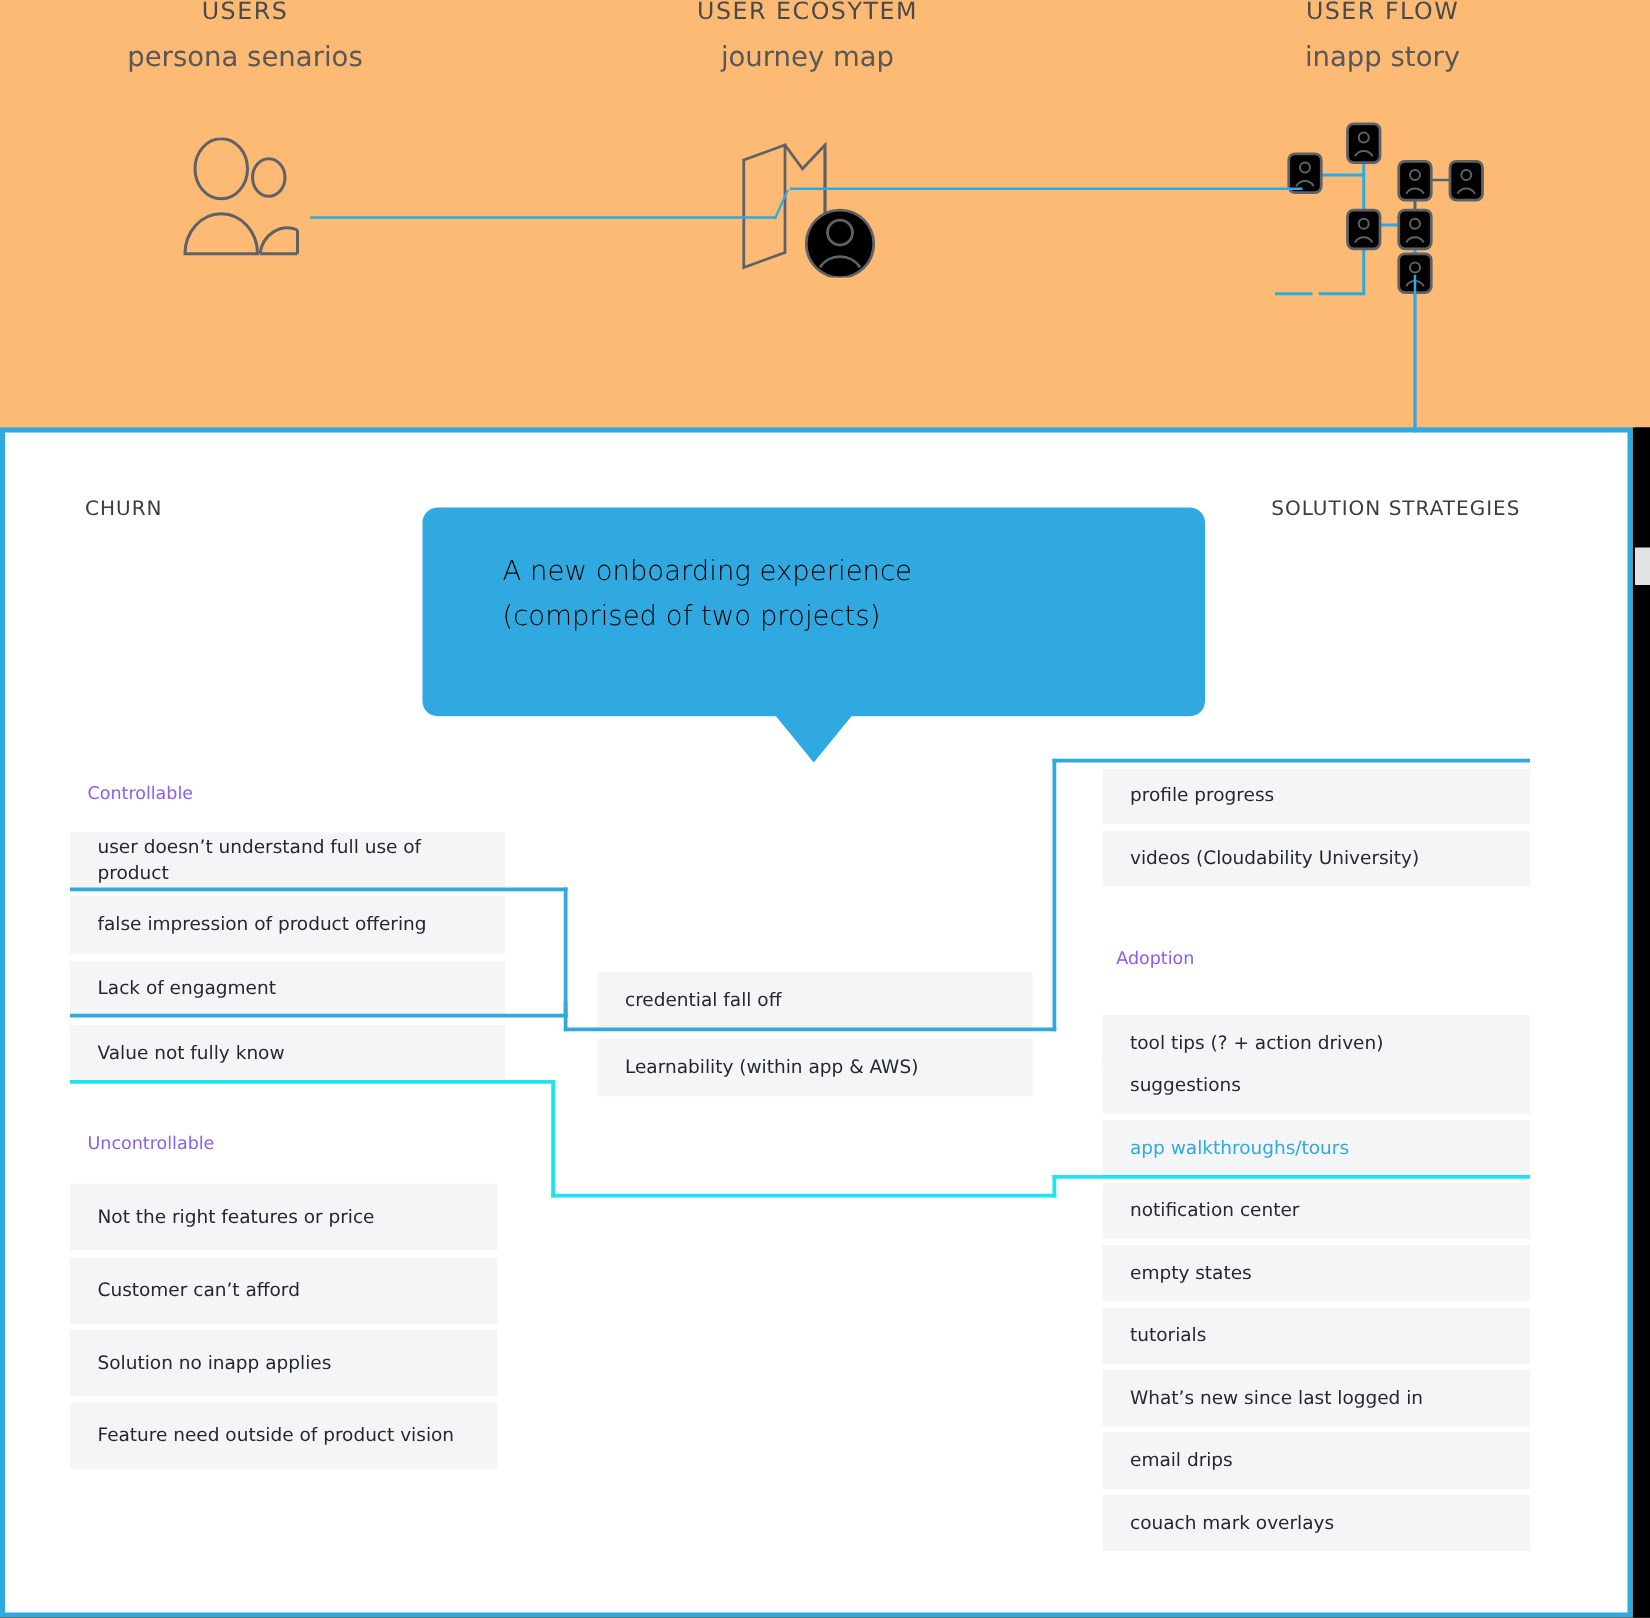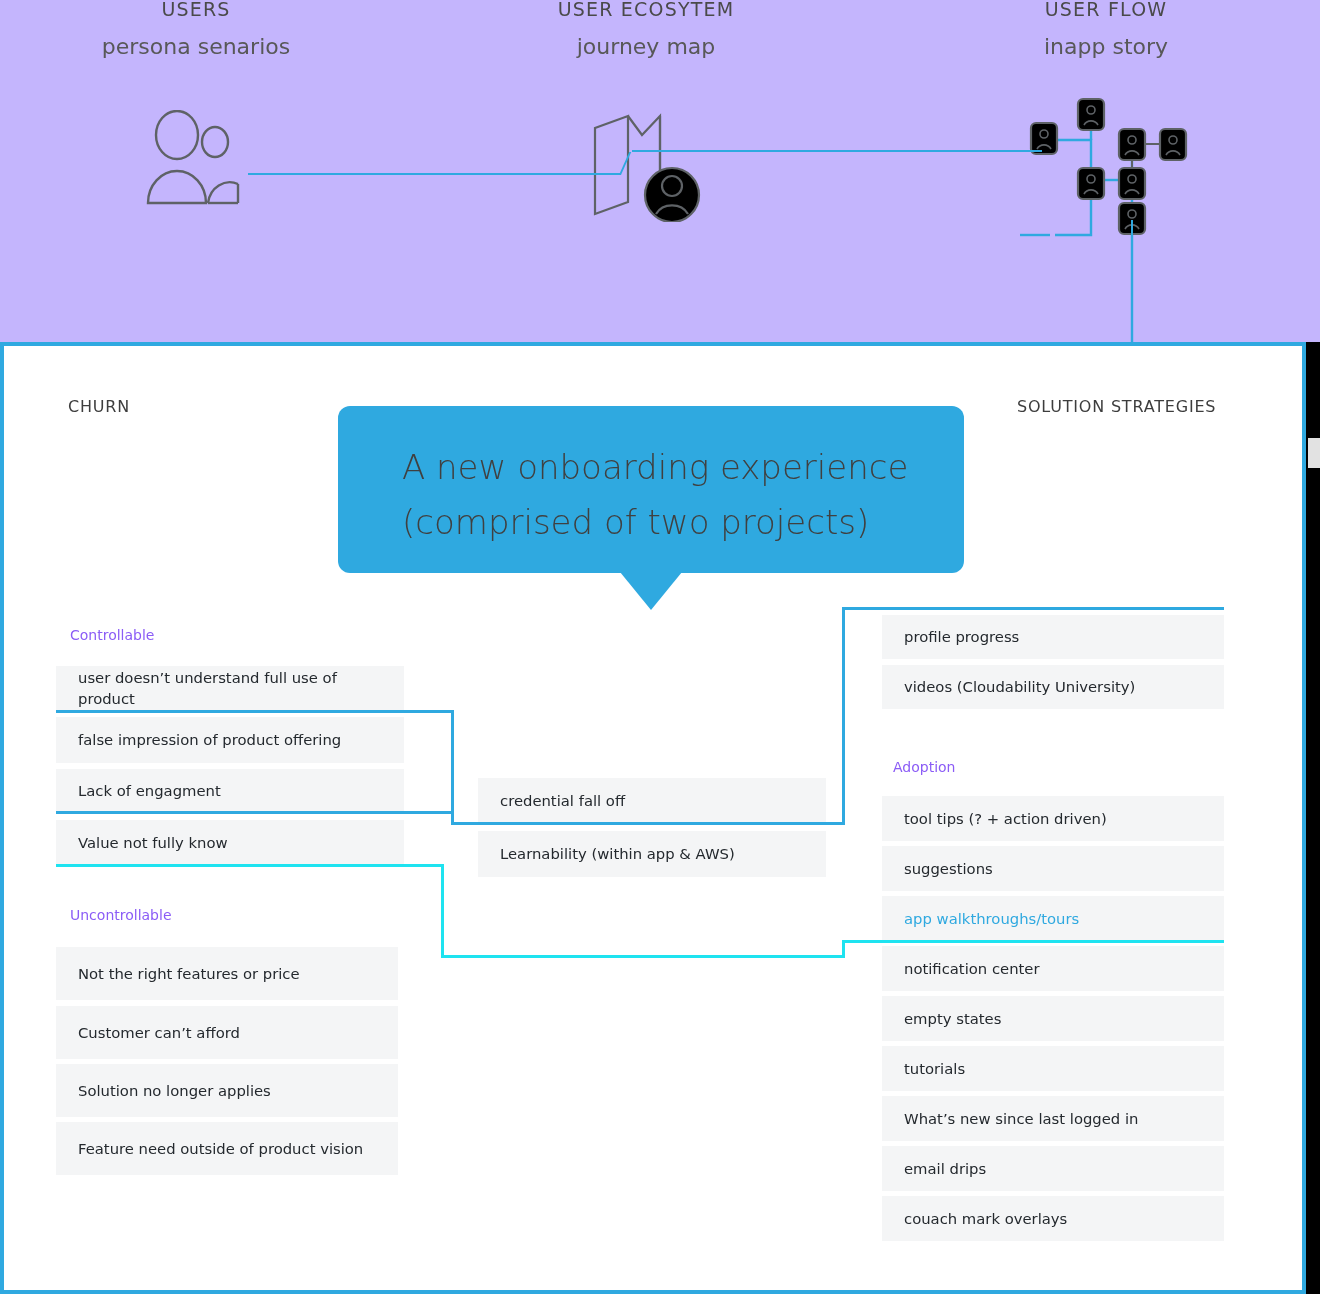--- a/index.html
+++ b/index.html
@@ -5,21 +5,21 @@
   * { box-sizing: border-box; margin: 0; padding: 0; }
   html, body {
     width: 1320px; height: 1294px;
     background: #000;
     font-family: "Liberation Sans", sans-serif;
     overflow: hidden;
   }
   #stage { position: relative; width: 1320px; height: 1294px; background: #000; }
 
   
-  .top-band { position: absolute; left: 0; top: 0; width: 1320px; height: 342px; background: #c4b5fd; }
+  .top-band { position: absolute; left: 0; top: 0; width: 1320px; height: 342px; background: #fdba74; }
 
   .col-head { position: absolute; text-align: center; }
   .col-head .kicker {
     font-size: 19px; letter-spacing: 1.2px; color: #4a4a4a;
     font-family: "DejaVu Sans", sans-serif; font-weight: 400;
     white-space: nowrap;
   }
   .col-head .sub {
     margin-top: 14px; font-size: 22px; color: #585858;
     font-family: "DejaVu Sans", sans-serif; white-space: nowrap;
@@ -65,21 +65,21 @@
   .wire-cyan { position: absolute; background: #1ee3f0; }
 
   
   .callout {
     position: absolute; left: 338px; top: 406px;
     width: 626px; height: 167px;
     background: #2fa9e0; border-radius: 12px;
     padding: 34px 44px 0 64px;
   }
   .callout .line {
-    color: #404040; font-size: 34px; line-height: 1.62;
+    color: #000000; font-size: 22px; line-height: 1.62;
     font-family: "DejaVu Sans", sans-serif; font-weight: 300;
     white-space: nowrap;
   }
   .callout-tail {
     position: absolute; left: 620px; top: 572px;
     width: 0; height: 0;
     border-left: 31px solid transparent;
     border-right: 31px solid transparent;
     border-top: 38px solid #2fa9e0;
   }
@@ -179,34 +179,34 @@
 
     <div class="card" style="left:52px; top:371px; width:348px; height:46px;">false impression of product offering</div>
     <div class="card" style="left:52px; top:320px; width:348px; height:44px;">user doesn’t understand full use of product</div>
     <div class="card" style="left:52px; top:423px; width:348px; height:44px;">Lack of engagment</div>
     <div class="card" style="left:52px; top:474px; width:348px; height:46px;">Value not fully know</div>
 
     <div class="grp-label" style="left:66px; top:561px;">Uncontrollable</div>
 
     <div class="card" style="left:52px; top:601px; width:342px; height:53px;">Not the right features or price</div>
     <div class="card" style="left:52px; top:660px; width:342px; height:53px;">Customer can’t afford</div>
-    <div class="card" style="left:52px; top:718px; width:342px; height:53px;">Solution no longer applies</div>
+    <div class="card" style="left:52px; top:718px; width:342px; height:53px;">Solution no inapp applies</div>
     <div class="card" style="left:52px; top:776px; width:342px; height:53px;">Feature need outside of product vision</div>
 
     <div class="card" style="left:474px; top:432px; width:348px; height:46px;">credential fall off</div>
     <div class="card" style="left:474px; top:485px; width:348px; height:46px;">Learnability (within app &amp; AWS)</div>
 
     <div class="grp-label" style="left:900px; top:182px;">p</div>
 
     <div class="card" style="left:878px; top:269px; width:342px; height:44px;">profile progress</div>
     <div class="card" style="left:878px; top:319px; width:342px; height:44px;">videos (Cloudability University)</div>
 
     <div class="grp-label" style="left:889px; top:413px;">Adoption</div>
 
-    <div class="card" style="left:878px; top:450px; width:342px; height:45px;">tool tips (? + action driven)</div>
+    <div class="card" style="left:878px; top:466px; width:342px; height:45px;">tool tips (? + action driven)</div>
     <div class="card" style="left:878px; top:500px; width:342px; height:45px;">suggestions</div>
     <div class="card hl" style="left:878px; top:550px; width:342px; height:45px;">app walkthroughs/tours</div>
     <div class="card" style="left:878px; top:600px; width:342px; height:45px;">notification center</div>
     <div class="card" style="left:878px; top:700px; width:342px; height:45px;">tutorials</div>
     <div class="card" style="left:878px; top:650px; width:342px; height:45px;">empty states</div>
     <div class="card" style="left:878px; top:750px; width:342px; height:45px;">What’s new since last logged in</div>
     <div class="card" style="left:878px; top:800px; width:342px; height:45px;">email drips</div>
     <div class="card" style="left:878px; top:850px; width:342px; height:45px;">couach mark overlays</div>
 
     <div class="wire" style="left:52px; top:364px; width:398px; height:3px;"></div>

